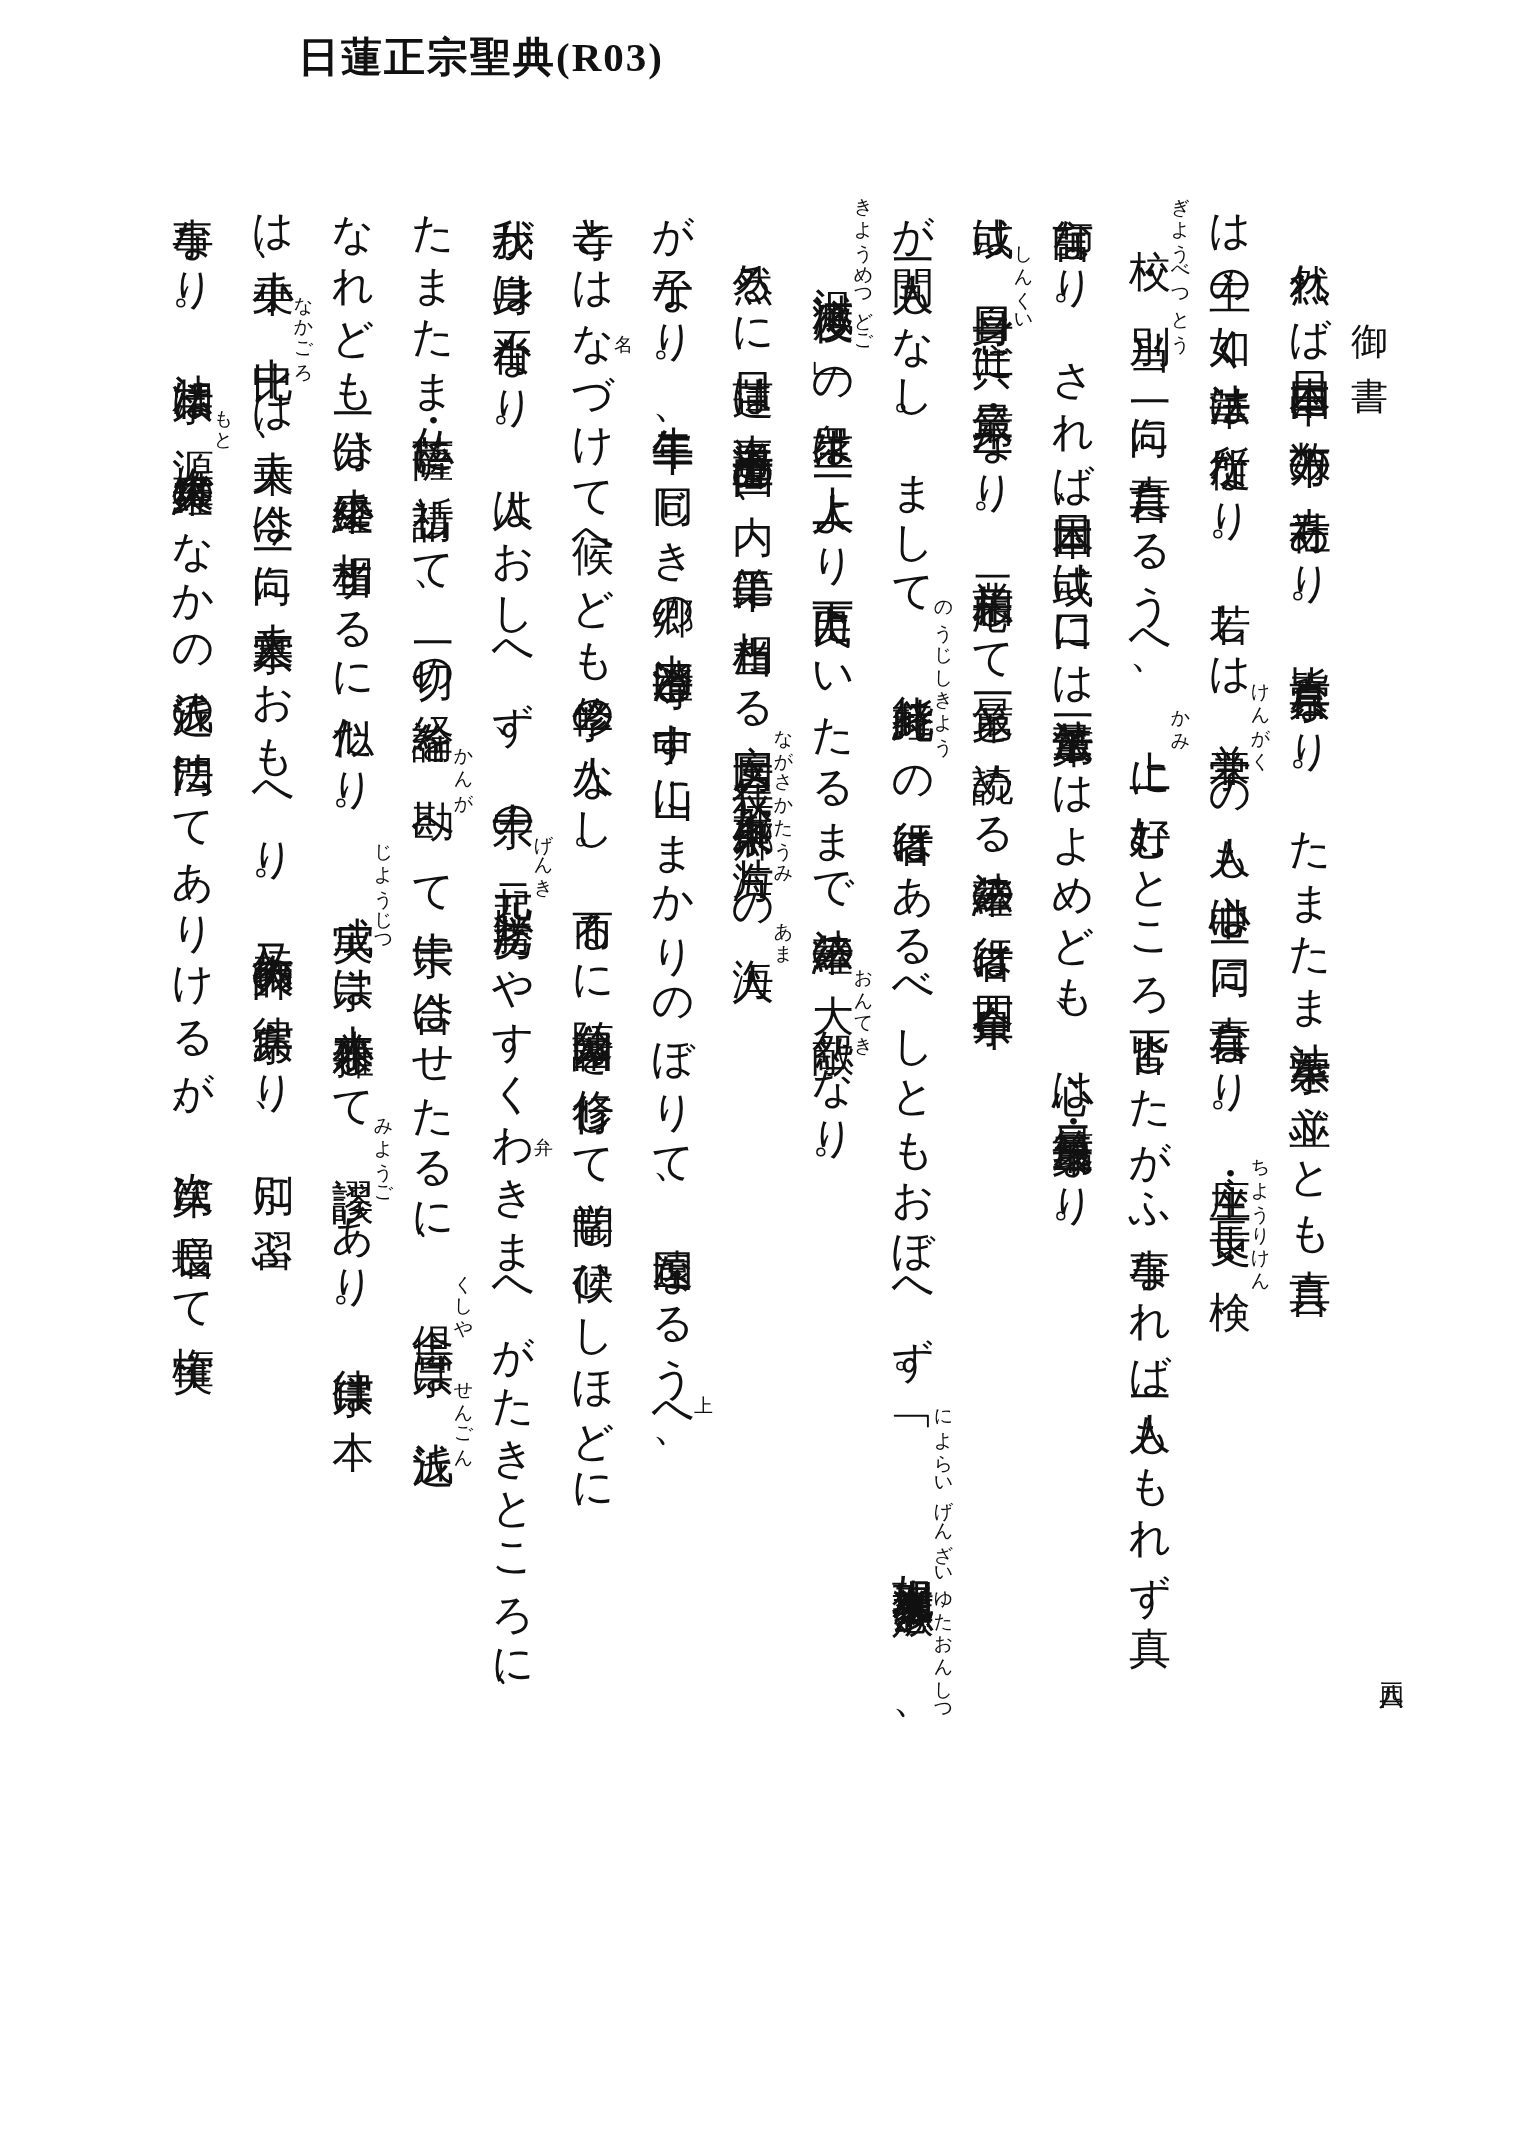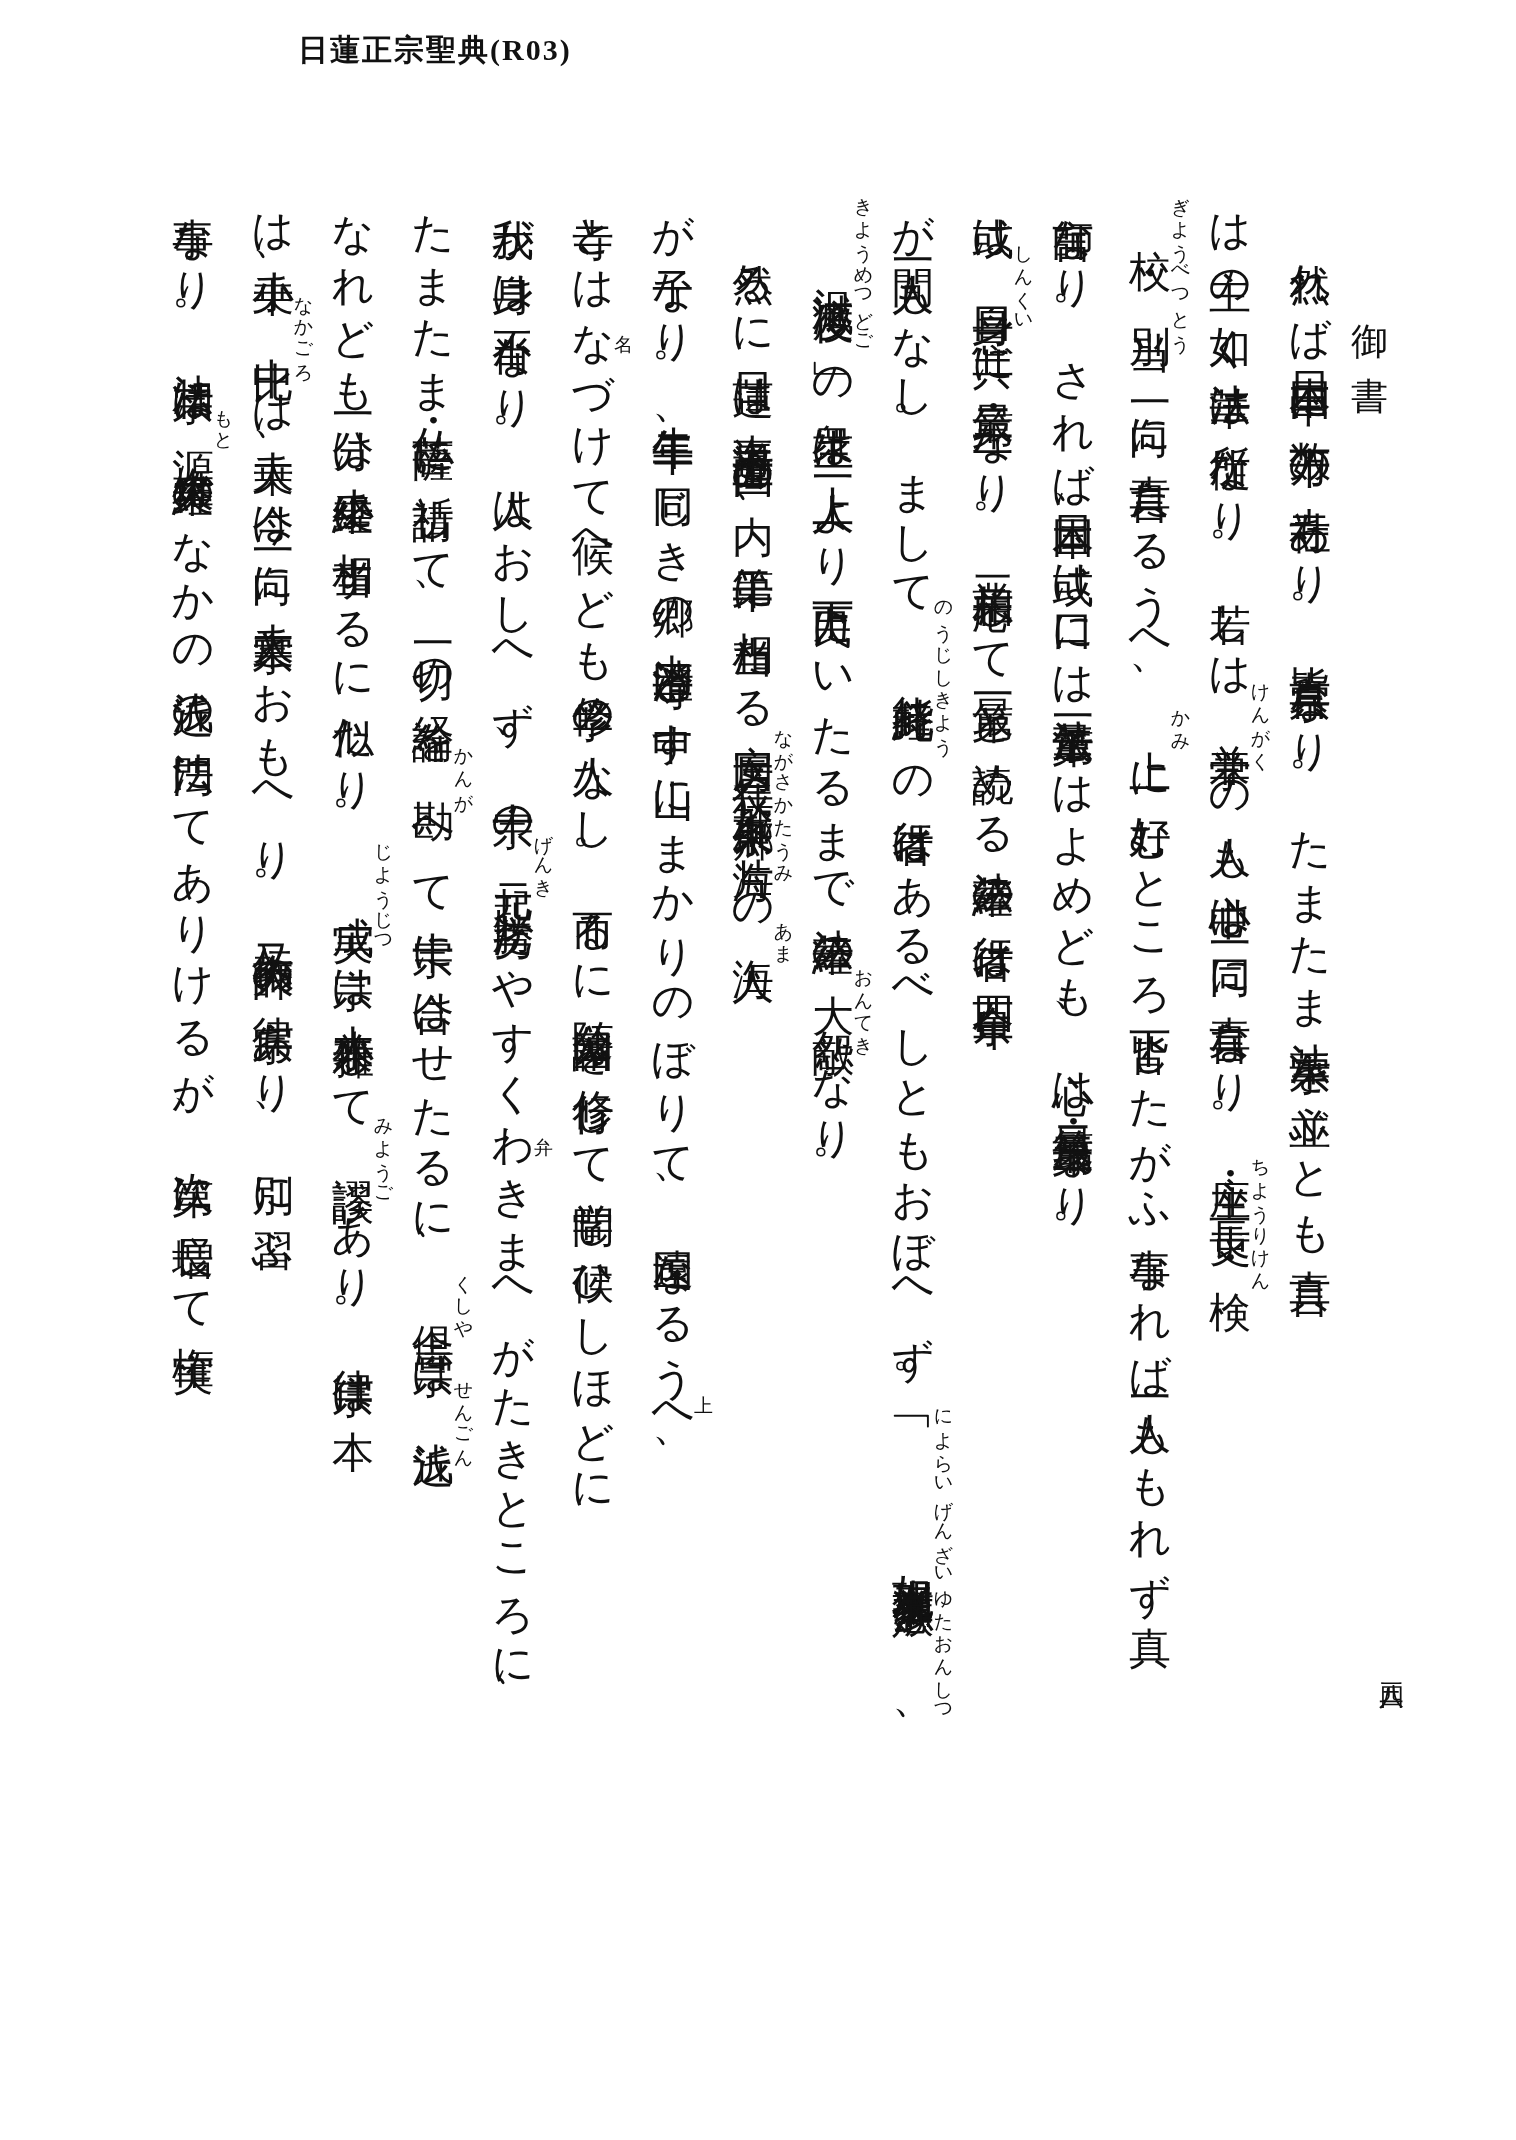--- a/index.html
+++ b/index.html
@@ -5,21 +5,21 @@
   html,body{margin:0;padding:0;}
   body{
     width:1516px;height:2140px;background:#ffffff;position:relative;
     font-family:"Liberation Serif","DejaVu Serif",serif;color:#111111;
     -webkit-font-smoothing:antialiased;
   }
   .page{position:absolute;inset:0;overflow:hidden;background:#ffffff;}
 
   .header{
     position:absolute;left:298px;top:30px;
-    font-size:30px;letter-spacing:2px;font-weight:bold;white-space:nowrap;
+    font-size:41px;letter-spacing:2px;font-weight:bold;white-space:nowrap;
   }
 
   .side-label{
     position:absolute;left:1349px;top:294px;
     writing-mode:vertical-rl;text-orientation:upright;
     font-size:37px;letter-spacing:54px;line-height:40px;white-space:nowrap;
   }
 
   .page-number{
     position:absolute;left:1378px;top:1663px;

